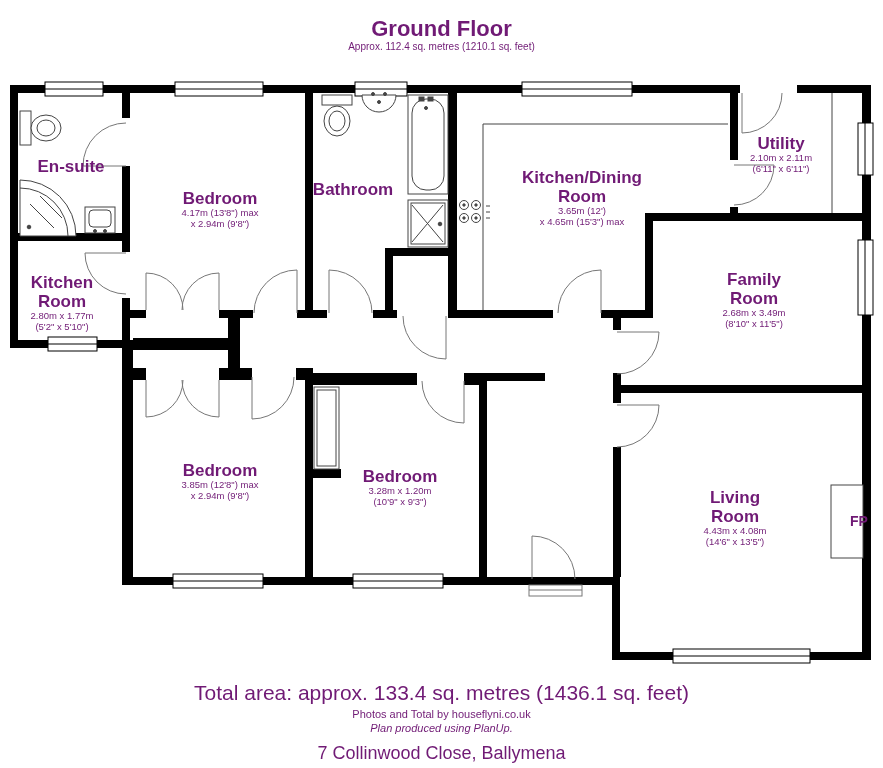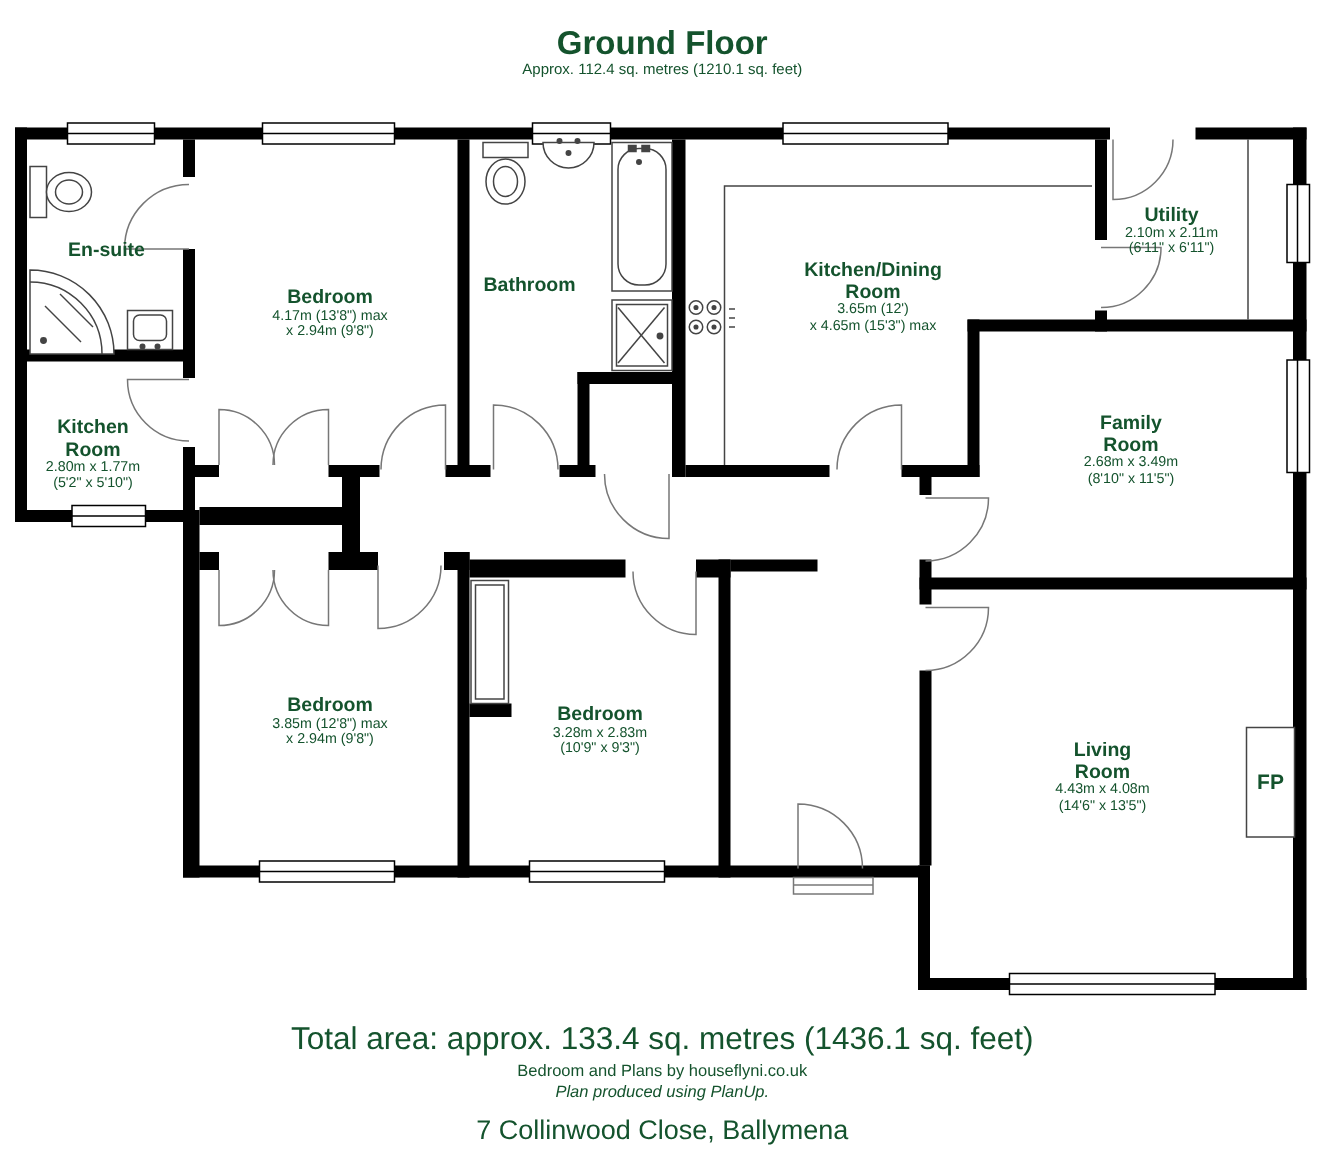--- a/index.html
+++ b/index.html
@@ -1,30 +1,30 @@
 <!DOCTYPE html>
 <html><head>
 <meta charset="utf-8">
 <style>
   html,body{margin:0;padding:0;background:#fff;}
   #page{position:relative;width:883px;height:768px;background:#fff;overflow:hidden;
-        font-family:"Liberation Sans", sans-serif;color:#14532d;}
+        font-family:"Liberation Sans", sans-serif;color:#701a75;}
   .ctext{position:absolute;left:0;width:883px;text-align:center;white-space:nowrap;}
   .title{top:16px;font-size:22px;font-weight:bold;}
   .subtitle{top:41px;font-size:10px;}
   .total{top:681px;font-size:21px;}
   .credit1{top:708px;font-size:11px;}
   .credit2{top:722px;font-size:11px;font-style:italic;}
   .address{top:743px;font-size:18px;font-weight:normal;}
   #plan-svg{position:absolute;left:0;top:0;}
   .room-label{position:absolute;transform:translate(-50%,-50%);text-align:center;
               white-space:nowrap;line-height:1.12;}
-  .rl-name{display:block;font-size:13px;font-weight:bold;}
+  .rl-name{display:block;font-size:17px;font-weight:bold;}
   .rl-dims{display:block;font-size:9.5px;}
-  .fp-label{position:absolute;transform:translate(-50%,-50%);font-size:14px;font-weight:bold;}
+  .fp-label{position:absolute;transform:translate(-50%,-50%);font-size:14px;font-weight:bold;margin-left:12px;}
 </style>
 </head>
 <body>
 
 <div id="page">
 
   <div class="ctext title">Ground Floor</div>
   <div class="ctext subtitle">Approx. 112.4 sq. metres (1210.1 sq. feet)</div>
 
   <svg id="plan-svg" width="883" height="768" viewBox="0 0 883 768">
@@ -265,31 +265,31 @@
   </div>
 
   <div class="room-label" style="left:220px;top:481px">
     <span class="rl-name">Bedroom</span>
     <span class="rl-dims">3.85m (12'8") max</span>
     <span class="rl-dims">x 2.94m (9'8")</span>
   </div>
 
   <div class="room-label" style="left:400px;top:487px">
     <span class="rl-name">Bedroom</span>
-    <span class="rl-dims">3.28m x 2.83m</span>
+    <span class="rl-dims">3.28m x 1.20m</span>
     <span class="rl-dims">(10'9" x 9'3")</span>
   </div>
 
   <div class="room-label" style="left:735px;top:518px">
     <span class="rl-name">Living</span>
     <span class="rl-name">Room</span>
     <span class="rl-dims">4.43m x 4.08m</span>
     <span class="rl-dims">(14'6" x 13'5")</span>
   </div>
 
   <div class="fp-label" style="left:847px;top:521px">FP</div>
 
   <div class="ctext total">Total area: approx. 133.4 sq. metres (1436.1 sq. feet)</div>
-  <div class="ctext credit1">Bedroom and Plans by houseflyni.co.uk</div>
+  <div class="ctext credit1">Photos and Total by houseflyni.co.uk</div>
   <div class="ctext credit2">Plan produced using PlanUp.</div>
   <div class="ctext address">7 Collinwood Close, Ballymena</div>
 
 </div>
 
 </body></html>

